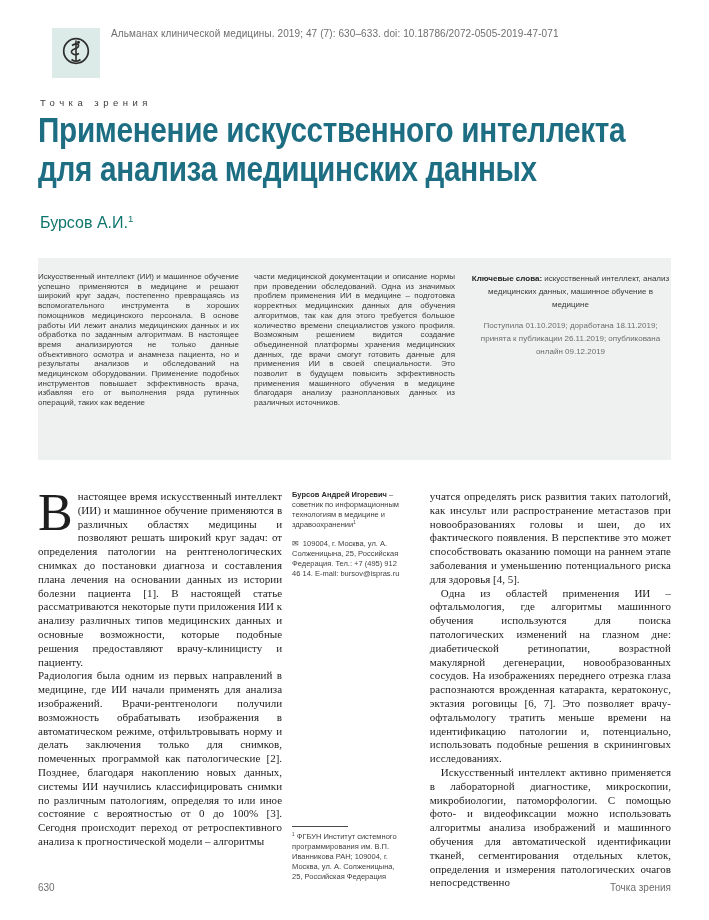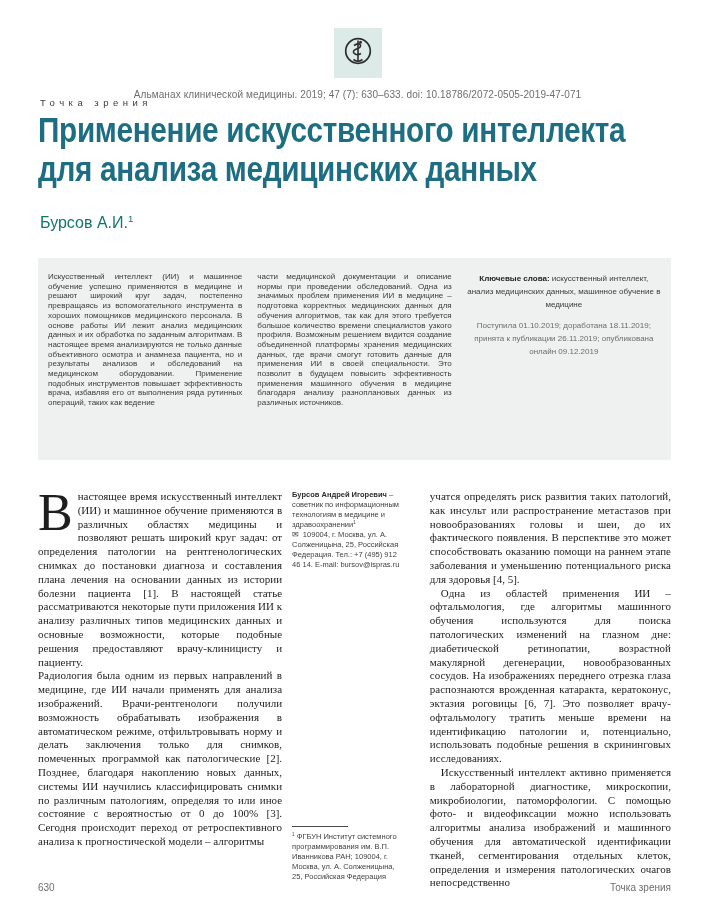--- a/index.html
+++ b/index.html
@@ -11,54 +11,54 @@
     --mid-ink:#3f3f3f;
   }
   *{margin:0;padding:0;box-sizing:border-box;}
   html,body{background:#9a9a9a;}
   .page{
     position:relative;width:709px;height:920px;background:#ffffff;
     margin:0 auto;overflow:hidden;
     font-family:"Liberation Sans",sans-serif;color:var(--ink);
   }
   
-  .header{position:absolute;left:44px;top:28px;right:38px;display:flex;align-items:center;gap:11px;flex-direction:column;}
+  .header{position:absolute;left:52px;top:28px;right:38px;display:flex;gap:11px;}
   .logo-box{width:48px;height:50px;background:var(--logo-bg);display:flex;align-items:center;justify-content:center;flex:0 0 auto;}
   .journal-line{font-size:10px;color:var(--muted);letter-spacing:0.1px;}
   
   .eyebrow{position:absolute;left:40px;top:97px;font-size:9.5px;letter-spacing:4.5px;color:#3d3d3d;}
   .title{
     position:absolute;left:38px;top:110px;width:744px;
     transform:scaleX(0.85);transform-origin:0 0;
     font-size:35px;line-height:39px;font-weight:700;color:var(--teal);letter-spacing:-0.4px;
   }
   .author-line{position:absolute;left:40px;top:214px;font-size:16px;color:#0f766e;}
   sup{vertical-align:super;font-size:0.6em;line-height:0;}
   
   .abstract{
     position:absolute;left:38px;top:258px;width:633px;height:202px;
-    background:var(--abstract-bg);padding:14px 10px;display:flex;gap:15px;
+    background:var(--abstract-bg);padding:14px 0;display:flex;gap:15px;
   }
   .abs-col{flex:1 1 0;font-size:8px;line-height:9.7px;color:#3a3a3b;text-align:justify;}
   .abs-col.meta{text-align:center;line-height:13px;}
   .abs-col.meta p{margin-bottom:8px;}
   .abs-col b{color:#242425;}
   .meta-gray{color:#6b6c6e;}
   
   .columns{position:absolute;left:38px;top:490px;width:633px;height:392px;display:flex;}
   .col-left{width:249px;margin-right:10px;}
   .col-mid{width:112px;margin-right:16px;display:flex;flex-direction:column;justify-content:space-between;
            font-size:7.5px;line-height:10px;color:var(--mid-ink);}
   .col-right{width:246px;margin-left:12px;}
   .serif{font-family:"Liberation Serif",serif;font-size:11px;line-height:13.8px;text-align:justify;color:#1e1e1e;}
   .dropcap{float:left;font-family:"Liberation Serif",serif;font-size:52px;line-height:40px;padding:3px 5px 0 0;color:#1e1e1e;}
   .section-heading{font-family:"Liberation Sans",sans-serif;font-weight:700;font-size:12.5px;color:#161616;margin:9px 0 4px;text-align:left;}
   .indent{text-indent:11px;}
   .author-block .name{font-weight:700;color:#2c2c2c;}
-  .contact{}
+  .contact{margin-top:9px;}
   .envelope{font-size:8px;margin-right:2px;}
   .footnote-block .rule{width:56px;border-top:1px solid #4a4a4a;margin-bottom:5px;}
   
   .footer{position:absolute;left:38px;right:38px;top:882px;display:flex;justify-content:space-between;
           font-size:10px;color:var(--muted);}
 </style>
 </head>
 <body>
 
 <div class="page">

